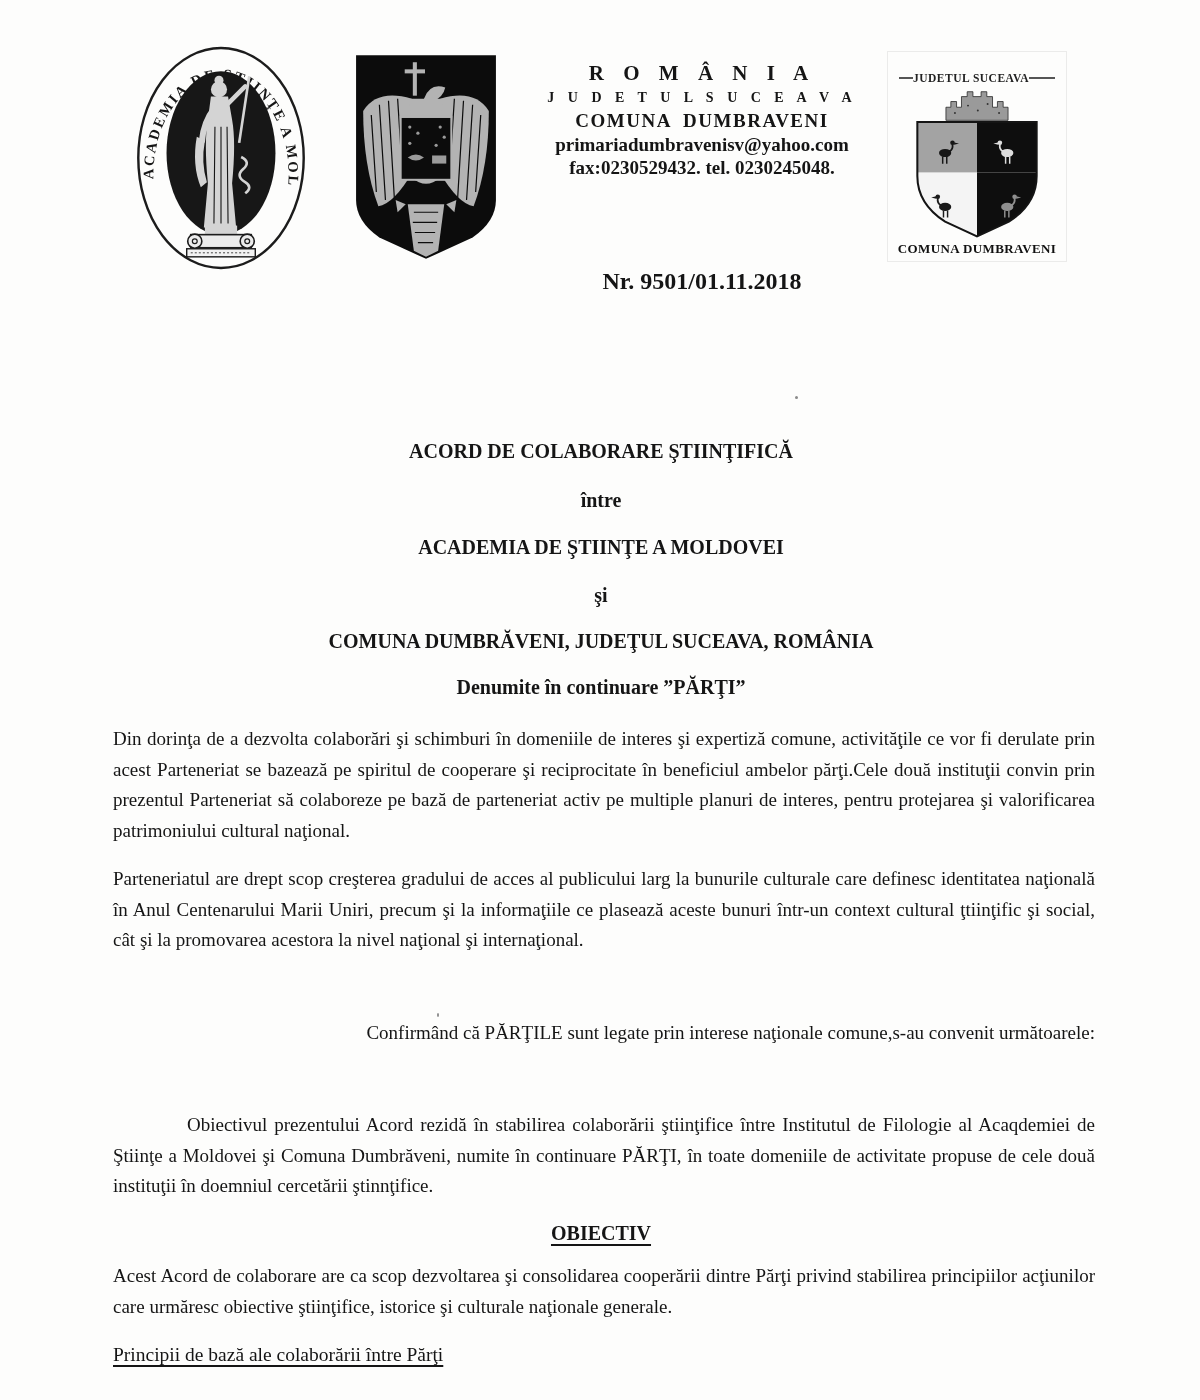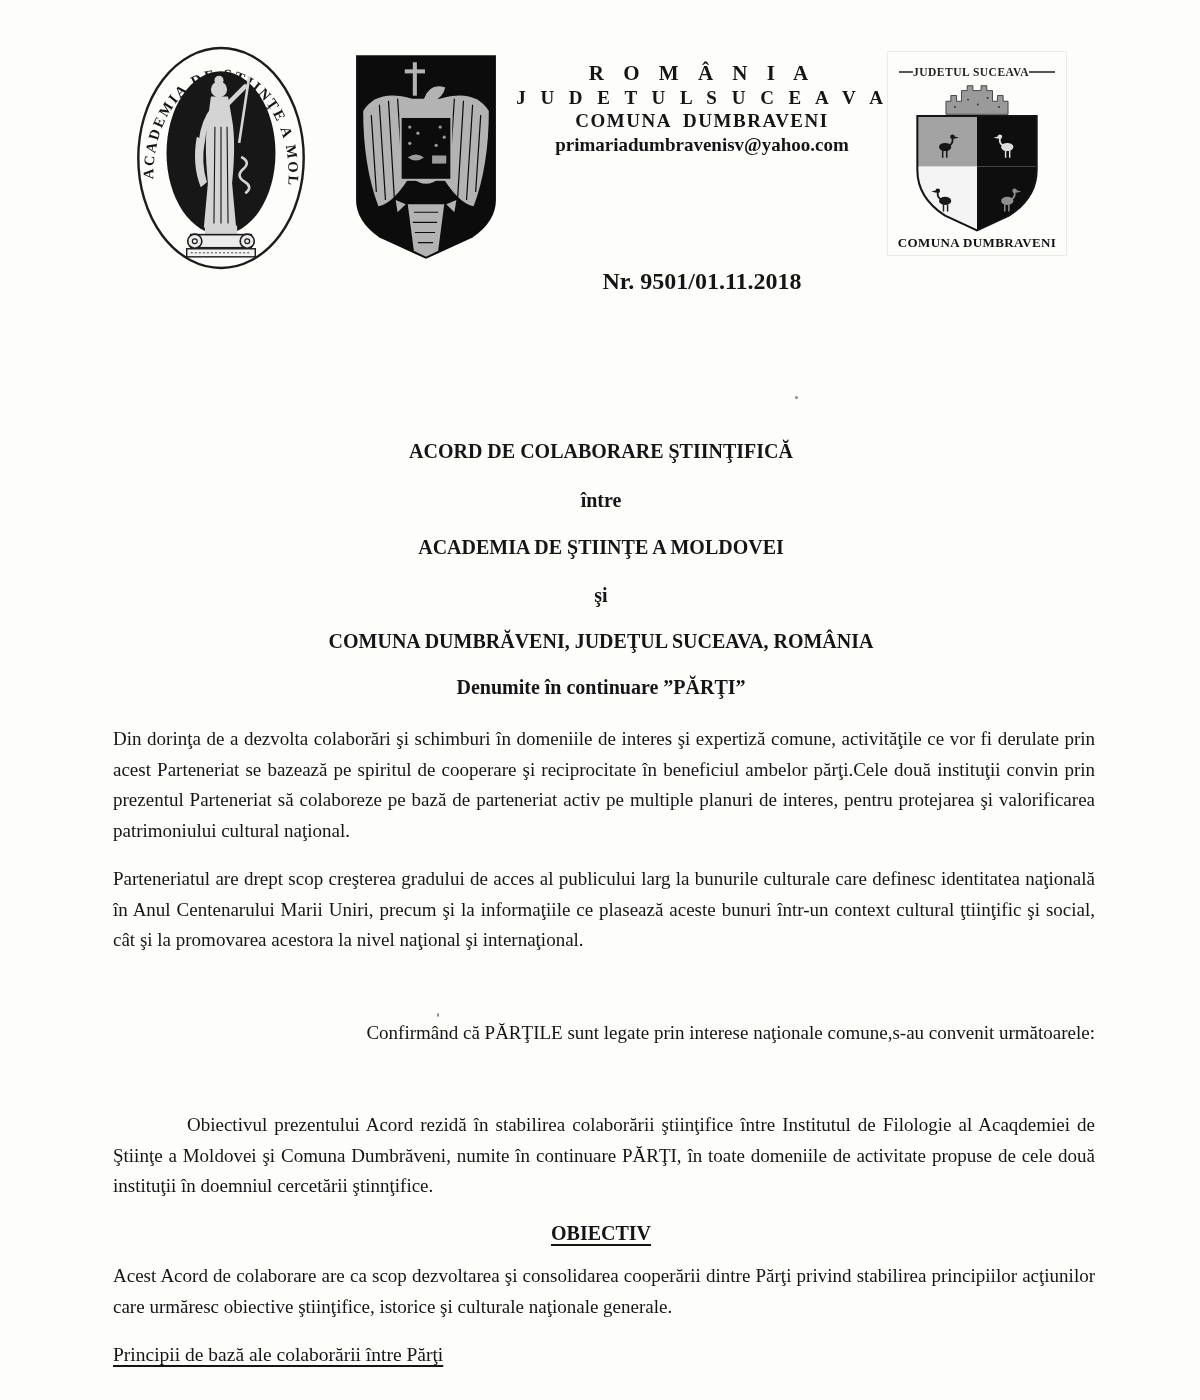--- a/index.html
+++ b/index.html
@@ -13,26 +13,26 @@
     overflow:hidden;
   }
   
   .seal-left{position:absolute;left:134px;top:44px;width:174px;height:232px;}
   .arms-center{position:absolute;left:351px;top:52px;width:150px;height:210px;}
   .hdr-text{
     position:absolute;left:510px;top:62px;width:384px;
     text-align:center;font-weight:bold;line-height:23.5px;
   }
   .hdr-country{font-size:21px;letter-spacing:7px;}
-  .hdr-county{font-size:19px;letter-spacing:5px;text-align:center;}
+  .hdr-county{font-size:14px;letter-spacing:5px;text-align:center;}
   .hdr-commune{font-size:19px;letter-spacing:1.5px;word-spacing:6px;}
   .hdr-email{font-size:19px;text-decoration-thickness:2px;text-underline-offset:3px;}
   .hdr-phone{font-size:19px;}
   .crest-box{position:absolute;left:888px;top:52px;width:178px;outline:1px solid rgba(0,0,0,0.07);padding:2px 0 4px 0;}
-  .crest-top{display:flex;align-items:center;justify-content:center;gap:0;margin-top:12px;}
+  .crest-top{display:flex;align-items:center;justify-content:center;gap:0;margin-top:18px;}
   .crest-top .dash{display:inline-block;height:0;border-top:2px solid #555;}
   .dash-l{width:14px;}
   .dash-r{width:26px;}
   .crest-top-label{font-size:11.5px;font-weight:bold;letter-spacing:0.5px;white-space:nowrap;color:#222;}
   .crest-svg{display:block;margin:2px auto 0 auto;width:150px;height:152px;}
   .crest-bottom-label{font-size:13px;font-weight:bold;text-align:center;letter-spacing:0.4px;margin-top:3px;color:#111;}
   .reg-number{
     position:absolute;left:520px;top:268px;width:364px;
     text-align:center;font-weight:bold;font-size:24px;
   }
@@ -136,20 +136,21 @@
         <path d="M56,104 q8,-6 16,0 q-8,6 -16,0"></path>
         <rect x="80" y="102" width="14" height="8"></rect>
       </g>
     </svg>
 
     <div class="hdr-text">
       <div class="hdr-country">R O M Â N I A</div>
       <div class="hdr-county">J U D E T U L  S U C E A V A</div>
       <div class="hdr-commune">COMUNA DUMBRAVENI</div>
       <div class="hdr-email">primariadumbravenisv@yahoo.com</div>
+      <div class="hdr-phone">fax:0230529432. tel. 0230245048.</div>
     </div>
 
     <div class="crest-box">
       <div class="crest-top">
         <span class="dash dash-l"></span>
         <span class="crest-top-label">JUDETUL SUCEAVA</span>
         <span class="dash dash-r"></span>
       </div>
       <svg class="crest-svg" viewBox="0 0 170 186" aria-hidden="true">
         <defs>

